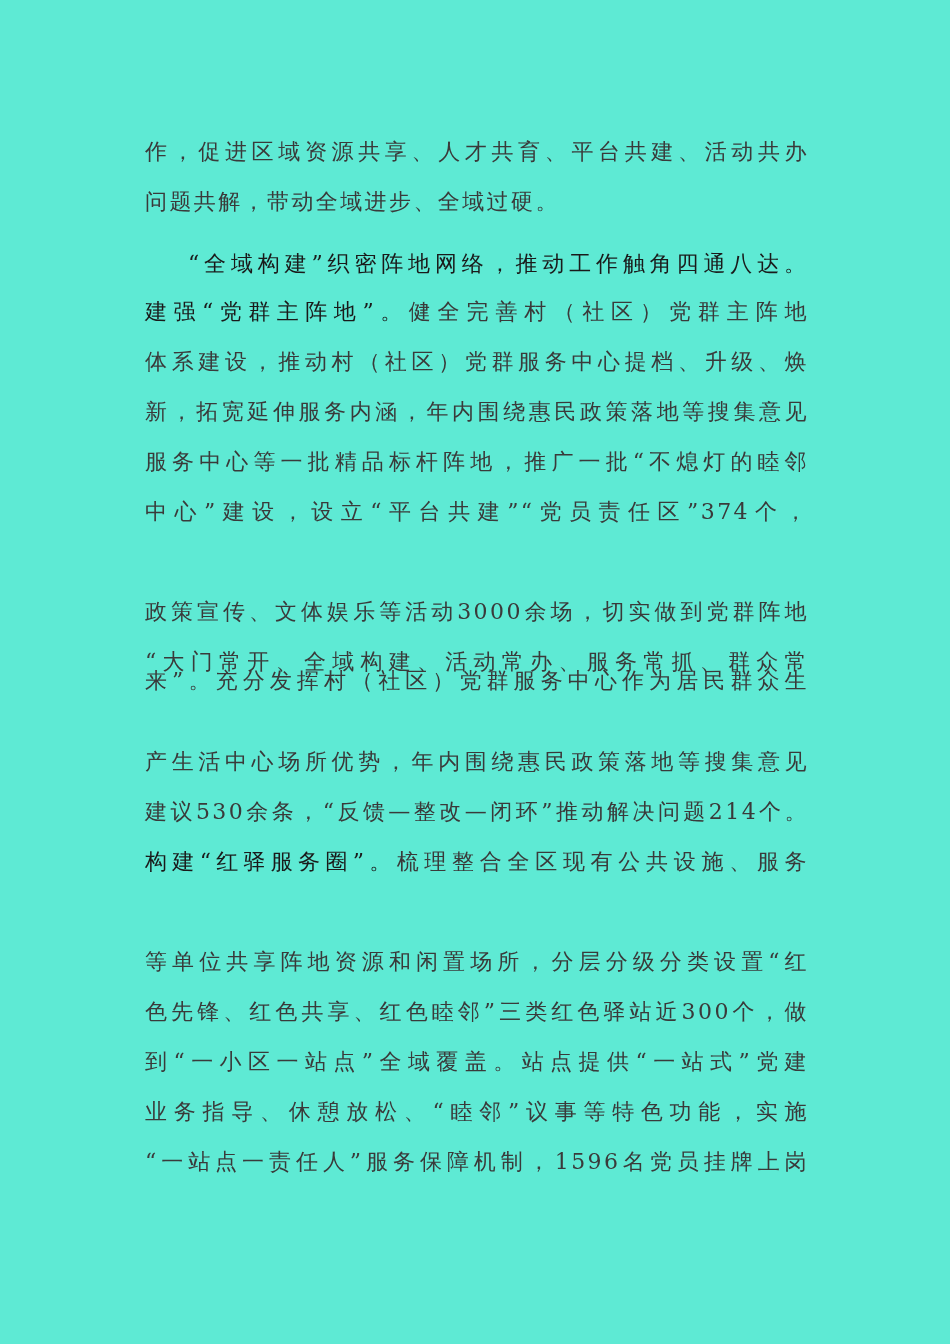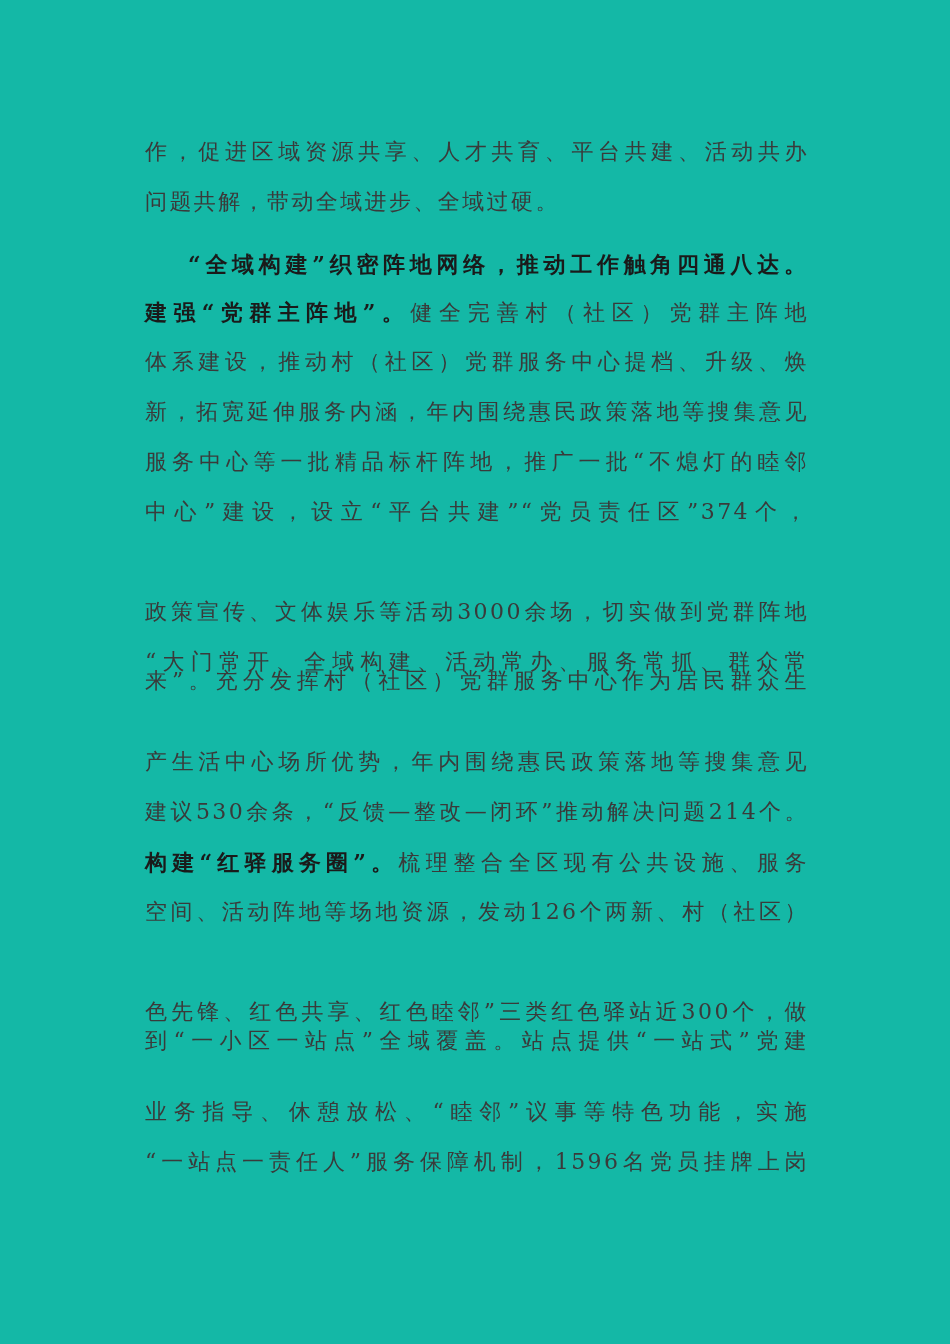--- a/index.html
+++ b/index.html
@@ -1,54 +1,54 @@
 <!DOCTYPE html>
 <html><head>
 <meta charset="utf-8">
 <style>
   html, body { margin: 0; padding: 0; background: #ffffff; }
   body { width: 950px; height: 1344px; position: relative; overflow: hidden; }
   .page {
-    position: absolute; left: 0; top: 0; width: 950px; height: 1344px; background: #14b8a6;
+    position: absolute; left: 0; top: 0; width: 950px; height: 1344px; background: #5eead4;
   }
   .line {
     position: absolute;
     left: 145px;
     width: 664px;
     height: 30px;
     font-family: "DejaVu Serif", "Liberation Serif", serif;
     font-size: 22px;
     line-height: 30px;
     color: #3a3a3a;
     white-space: nowrap;
     letter-spacing: 2.4px;
     text-align: justify;
     text-align-last: justify;
   }
   .line.last { text-align-last: left; }
   .line.indent { left: 188px; width: 620px; }
-  .b { font-weight: bold; color: #1a1a1a; letter-spacing: 2px; }
+  .b { font-weight: normal; color: #1a1a1a; letter-spacing: 2px; }
 </style>
 </head>
 <body>
 
 <div class="page">
   <div class="line" style="top:137px">作，促进区域资源共享、人才共育、平台共建、活动共办</div>
   <div class="line last" style="top:187px">问题共解，带动全域进步、全域过硬。</div>
 
   <div class="line indent b" style="top:249px">“全域构建”织密阵地网络，推动工作触角四通八达。</div>
   <div class="line" style="top:297px"><span class="b">建强“党群主阵地”。</span><span>健全完善村（社区）党群主阵地</span></div>
   <div class="line" style="top:347px">体系建设，推动村（社区）党群服务中心提档、升级、焕</div>
   <div class="line" style="top:397px">新，拓宽延伸服务内涵，年内围绕惠民政策落地等搜集意见</div>
   <div class="line" style="top:447px">服务中心等一批精品标杆阵地，推广一批“不熄灯的睦邻</div>
   <div class="line" style="top:497px">中心”建设，设立“平台共建”“党员责任区”374个，</div>
   <div class="line" style="top:597px">政策宣传、文体娱乐等活动3000余场，切实做到党群阵地</div>
   <div class="line" style="top:647px">“大门常开、全域构建、活动常办、服务常抓、群众常</div>
   <div class="line" style="top:666px">来”。充分发挥村（社区）党群服务中心作为居民群众生</div>
   <div class="line" style="top:747px">产生活中心场所优势，年内围绕惠民政策落地等搜集意见</div>
   <div class="line" style="top:797px">建议530余条，“反馈—整改—闭环”推动解决问题214个。</div>
   <div class="line" style="top:847px"><span class="b">构建“红驿服务圈”。</span><span>梳理整合全区现有公共设施、服务</span></div>
-  <div class="line" style="top:897px">空间、活动阵地等场地资源，发动126个两新、村（社区）</div>
+  <div class="line" style="top:947px">等单位共享阵地资源和闲置场所，分层分级分类设置“红</div>
   <div class="line" style="top:997px">色先锋、红色共享、红色睦邻”三类红色驿站近300个，做</div>
-  <div class="line" style="top:1026px">到“一小区一站点”全域覆盖。站点提供“一站式”党建</div>
+  <div class="line" style="top:1047px">到“一小区一站点”全域覆盖。站点提供“一站式”党建</div>
   <div class="line" style="top:1097px">业务指导、休憩放松、“睦邻”议事等特色功能，实施</div>
   <div class="line" style="top:1147px">“一站点一责任人”服务保障机制，1596名党员挂牌上岗</div>
 </div>
 
 </body></html>

